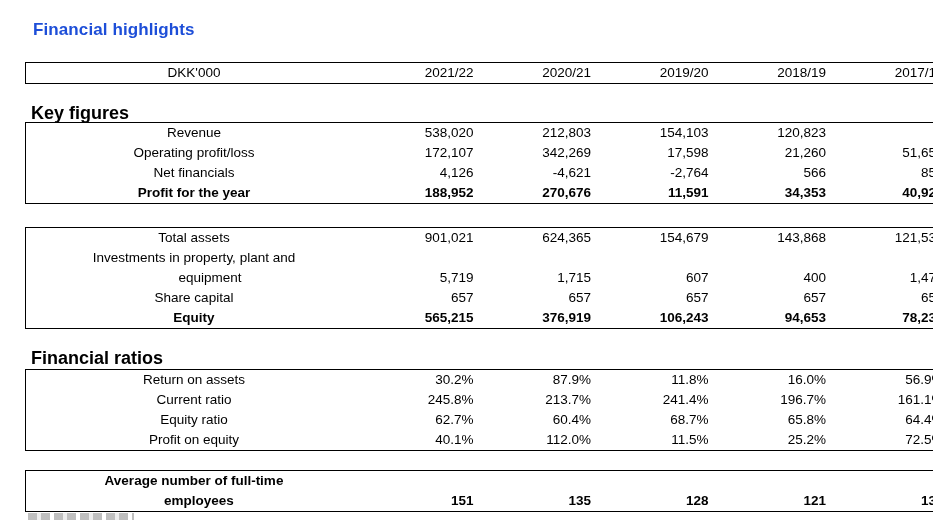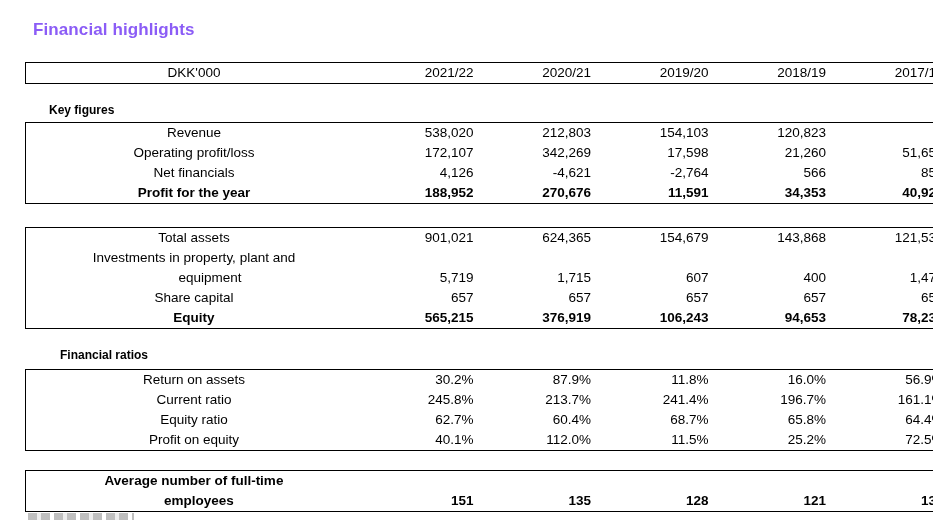--- a/index.html
+++ b/index.html
@@ -12,33 +12,33 @@
     color: #000;
     overflow: hidden;
   }
   .title {
     position: absolute;
     left: 33px;
     top: 20px;
     font-size: 17px;
     font-weight: 700;
     letter-spacing: 0.1px;
-    color: #8b5cf6;
+    color: #1d4ed8;
   }
   .tableblock { position: absolute; left: 25px; width: 888px; }
   .box {
     box-sizing: border-box;
     border: 1.5px solid #000;
     width: 100%;
     background: #fff;
   }
   .section-heading {
     position: absolute;
-    left: 49px;
-    font-size: 12px;
+    left: 31px;
+    font-size: 18px;
     font-weight: 700;
   }
   .row {
     display: grid;
     grid-template-columns: 1fr 117.5px 117.5px 117.5px 117.5px 117.5px;
     padding: 0 13.5px 0 6px;
     line-height: 20px;
     height: 20px;
     font-size: 13.5px;
     white-space: nowrap;
@@ -145,21 +145,21 @@
     <div class="row bold">
       <div class="cell label">Equity</div>
       <div class="cell num">565,215</div>
       <div class="cell num">376,919</div>
       <div class="cell num">106,243</div>
       <div class="cell num">94,653</div>
       <div class="cell num">78,237</div>
     </div>
   </div>
 
-  <div class="section-heading" style="top:348px;margin-left:11px;">Financial ratios</div>
+  <div class="section-heading" style="top:348px;">Financial ratios</div>
 
   <div class="tableblock box" style="top:369px;">
     <div class="row">
       <div class="cell label">Return on assets</div>
       <div class="cell num">30.2%</div>
       <div class="cell num">87.9%</div>
       <div class="cell num">11.8%</div>
       <div class="cell num">16.0%</div>
       <div class="cell num">56.9%</div>
     </div>

